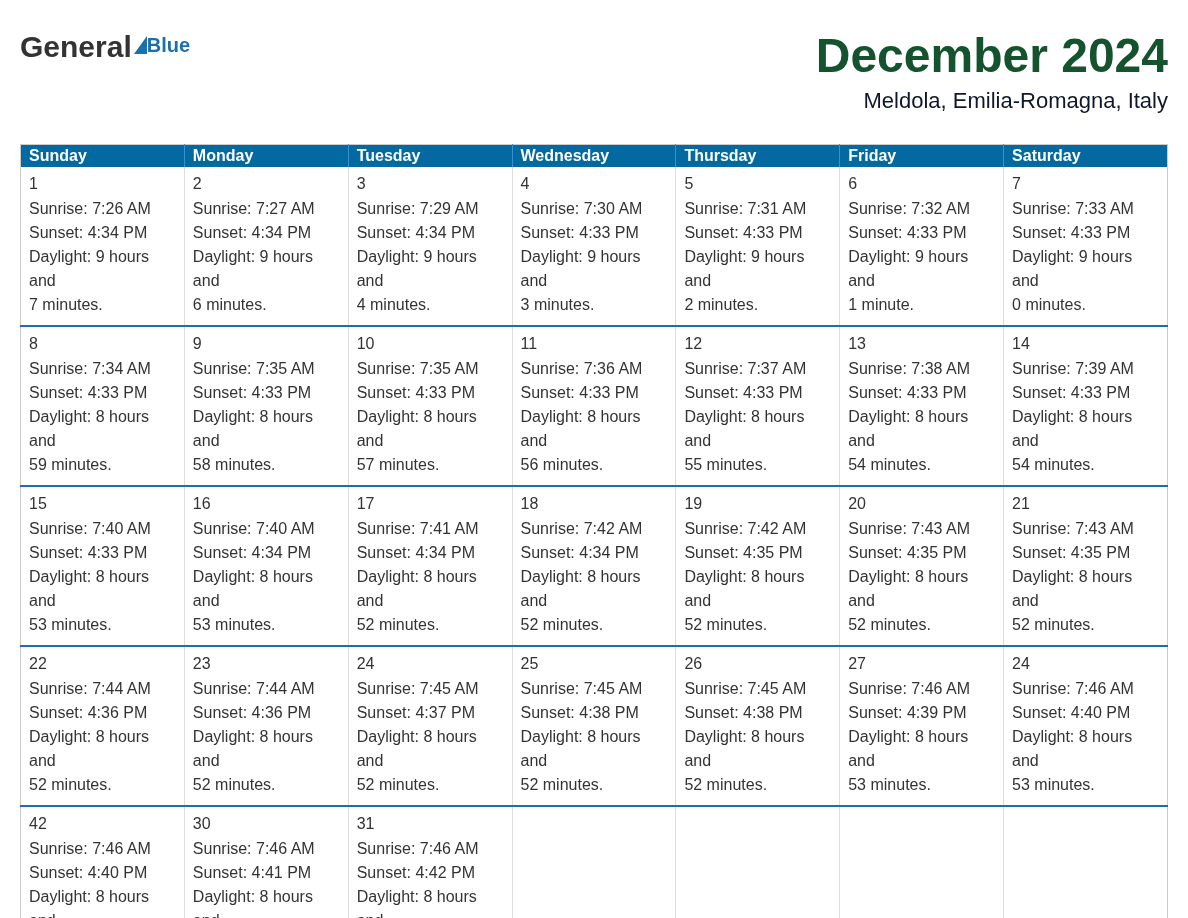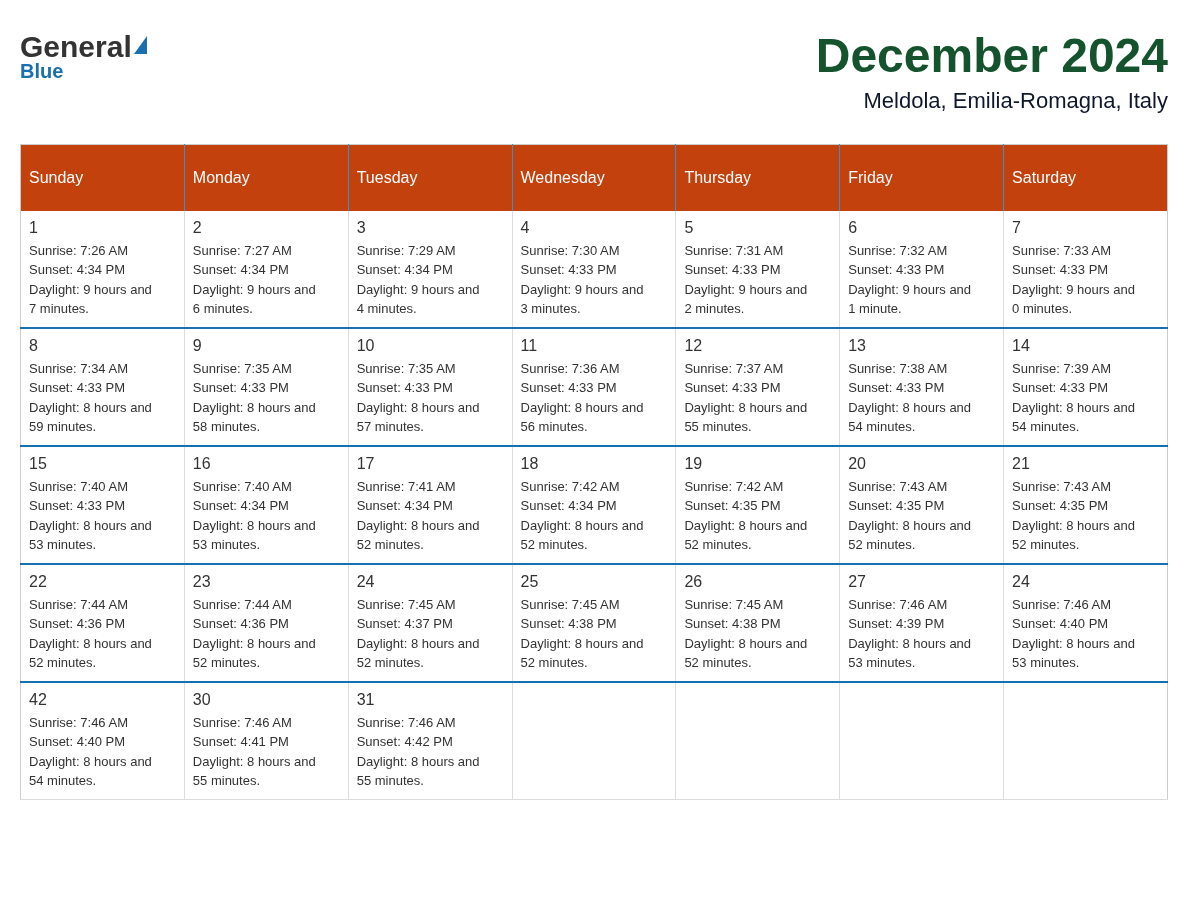--- a/index.html
+++ b/index.html
@@ -12,22 +12,21 @@
     }
     .header-area {
       display: flex;
       justify-content: space-between;
       align-items: flex-start;
       margin-bottom: 20px;
       padding: 10px 0;
     }
     .logo {
       display: flex;
-      flex-direction: column;
-      align-items: flex-start;
+      align-items: center;
     }
     .title-area {
       text-align: right;
     }
     .month-title {
       font-size: 48px;
       font-weight: bold;
       color: #14532d;
       line-height: 1.1;
     }
@@ -35,26 +34,26 @@
       font-size: 22px;
       color: #0f172a;
       margin-top: 5px;
     }
     .calendar-table {
       width: 100%;
       border-collapse: collapse;
       border: 1px solid #ccc;
     }
     .calendar-table th {
-      background-color: #c2410c;
+      background-color: #0369a1;
       color: #fff;
-      padding: 24px 8px;
+      padding: 2px 8px;
       text-align: left;
       font-size: 16px;
-      font-weight: normal;
+      font-weight: bold;
       border-right: 1px solid #3a8fcf;
     }
     .calendar-table th:last-child { border-right: none; }
     .calendar-table td {
       vertical-align: top;
       padding: 8px 8px;
       border-right: 1px solid #ddd;
       border-bottom: 2px solid #1a6faf;
       font-size: 13px;
       color: #333;
@@ -63,21 +62,21 @@
     }
     .calendar-table td:last-child { border-right: none; }
     .calendar-table tr:last-child td { border-bottom: 1px solid #ddd; }
     .day-number {
       font-size: 16px;
       font-weight: normal;
       display: block;
       margin-bottom: 4px;
     }
     .day-info {
-      font-size: 13px;
+      font-size: 16px;
       line-height: 1.5;
       color: #333;
     }
     .empty-cell {
       background: #fff;
     }
     .logo-container {
       display: flex;
       align-items: center;
     }

